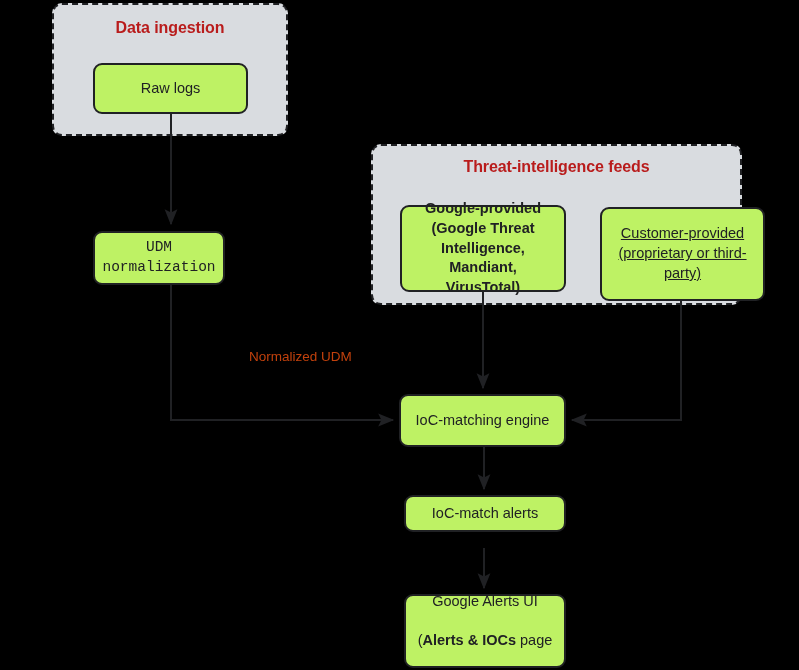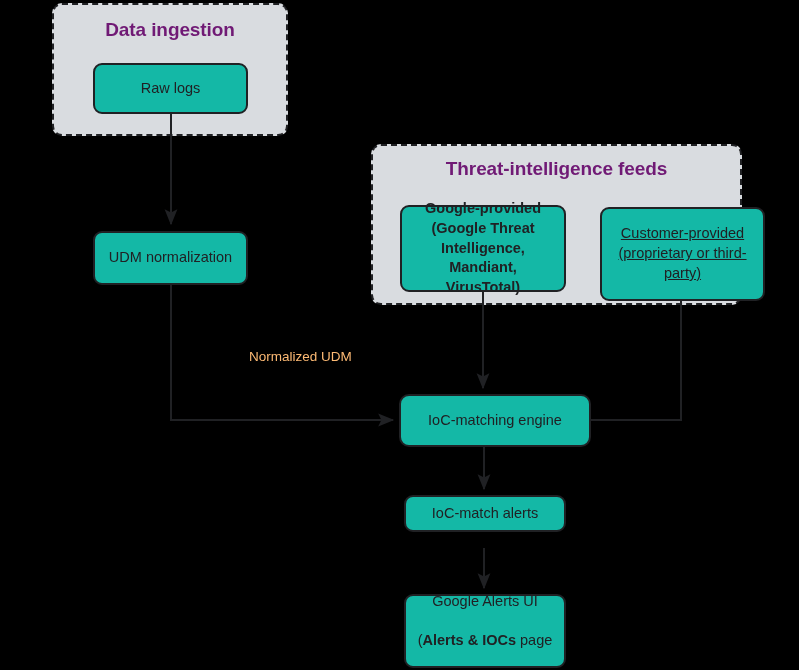--- a/index.html
+++ b/index.html
@@ -31,45 +31,45 @@
     position: absolute;
     background: #d9dce0;
     border: 2px dashed #202124;
     border-radius: 10px;
     box-sizing: border-box;
   }
   .group-title {
     position: absolute;
     width: 100%;
     text-align: center;
-    font-size: 19px;
+    font-size: 16px;
     font-weight: bold;
-    color: #701a75;
+    color: #b91c1c;
     letter-spacing: -0.1px;
   }
   .node {
     position: absolute;
-    background: #14b8a6;
+    background: #bef264;
     border: 2.5px solid #202124;
     border-radius: 9px;
     box-sizing: border-box;
     display: flex;
     align-items: center;
     justify-content: center;
     text-align: center;
     color: #202124;
     font-size: 14.5px;
     line-height: 1.36;
     padding: 2px 6px;
   }
   .node-text { display: block; white-space: pre-line; }
   .node-text b { font-weight: bold; }
   .edge-label {
     position: absolute;
-    color: #fdba74;
+    color: #c2410c;
     font-size: 13.5px;
     white-space: nowrap;
   }
 </style>
 </head>
 <body>
 
 <div id="diagram-canvas">
 
   <div class="group-box" style="left:52px; top:3px; width:236px; height:133px;">
@@ -111,38 +111,38 @@
       <path d="M484,548 L484,588" stroke="#202124" stroke-width="2" fill="none" marker-end="url(#arrowhead)"></path>
     </g>
   </svg>
 
   <div class="edge-label" style="left:249px; top:349px;">Normalized UDM</div>
 
   <div class="node" style="left:93px; top:63px; width:155px; height:51px;">
     <span class="node-text">Raw logs</span>
   </div>
 
-  <div class="node" style="left:93px; top:231px; width:155px; height:54px;">
+  <div class="node" style="left:93px; top:231px; width:132px; height:54px;font-family:Liberation Mono, monospace;">
     <span class="node-text">UDM normalization</span>
   </div>
 
   <div class="node" style="left:400px; top:205px; width:166px; height:87px;font-weight:bold;">
     <span class="node-text">Google-provided
 (Google Threat
 Intelligence, Mandiant,
 VirusTotal)</span>
   </div>
 
   <div class="node" style="left:600px; top:207px; width:165px; height:94px;text-decoration:underline;">
     <span class="node-text">Customer-provided
 (proprietary or third-
 party)</span>
   </div>
 
-  <div class="node" style="left:399px; top:394px; width:192px; height:53px;border-radius:10px;">
+  <div class="node" style="left:399px; top:394px; width:167px; height:53px;">
     <span class="node-text">IoC-matching engine</span>
   </div>
 
   <div class="node" style="left:404px; top:495px; width:162px; height:37px;">
     <span class="node-text">IoC-match alerts</span>
   </div>
 
   <div class="node" style="left:404px; top:594px; width:162px; height:74px;">
     <span class="node-text">
       <span>Google Alerts UI</span><br>

